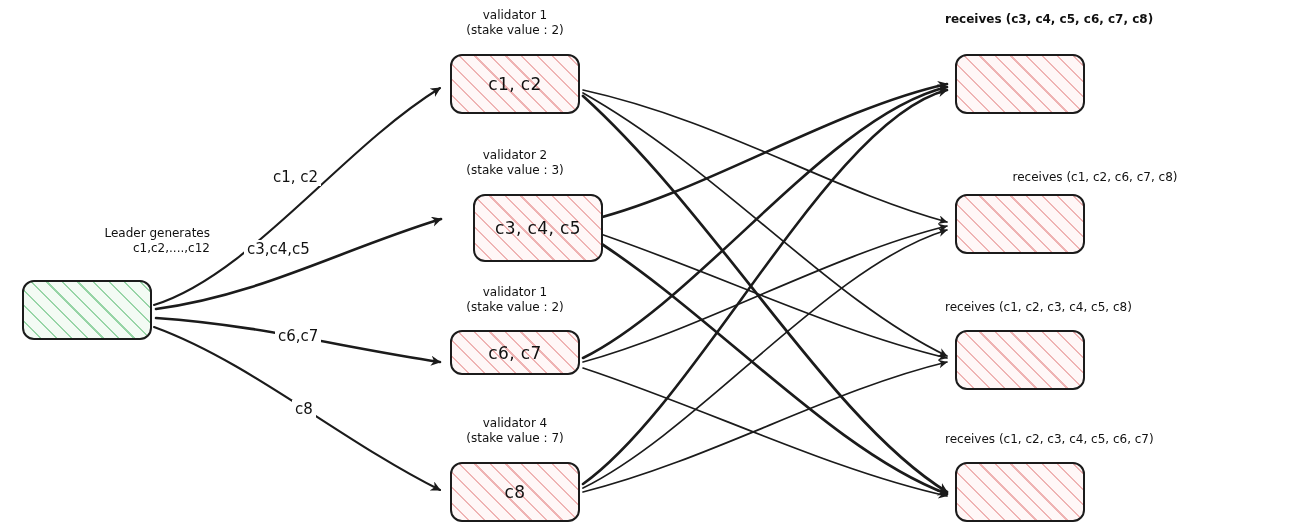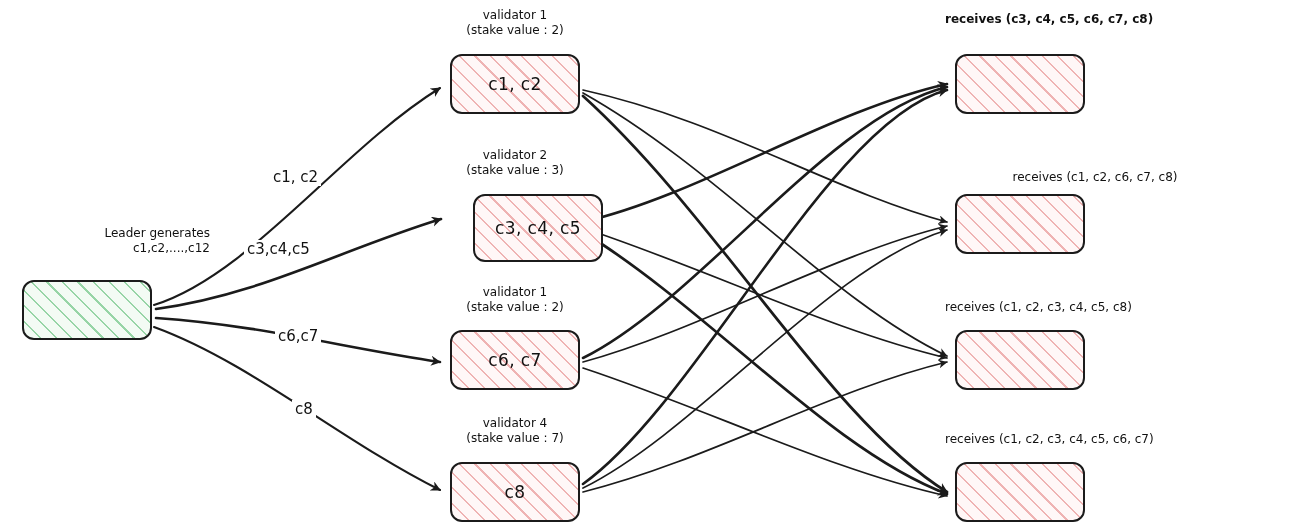--- a/index.html
+++ b/index.html
@@ -143,21 +143,21 @@
     <div>(stake value : 3)</div>
   </div>
   <div class="node node-pink" style="left:450px; top:194px; width:130px; height:68px;margin-left:23px;">
     <span class="node-label-inner">c3, c4, c5</span>
   </div>
 
   <div class="caption" style="left:435px; top:285px; width:160px;">
     <div>validator 1</div>
     <div>(stake value : 2)</div>
   </div>
-  <div class="node node-pink" style="left:450px; top:330px; width:130px; height:60px;">
+  <div class="node node-pink" style="left:450px; top:330px; width:130px; height:45px;">
     <span class="node-label-inner">c6, c7</span>
   </div>
 
   <div class="caption" style="left:435px; top:416px; width:160px;">
     <div>validator 4</div>
     <div>(stake value : 7)</div>
   </div>
   <div class="node node-pink" style="left:450px; top:462px; width:130px; height:60px;">
     <span class="node-label-inner">c8</span>
   </div>

